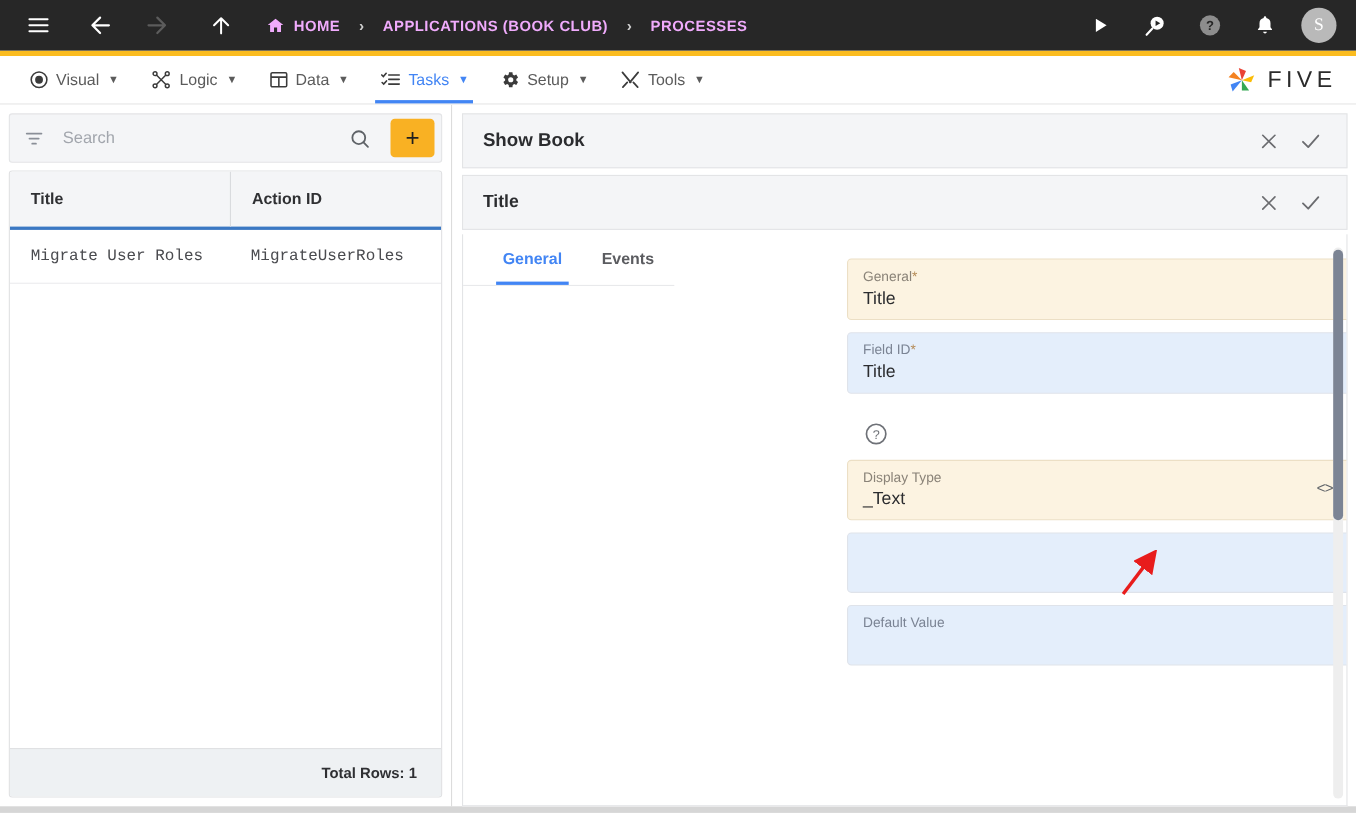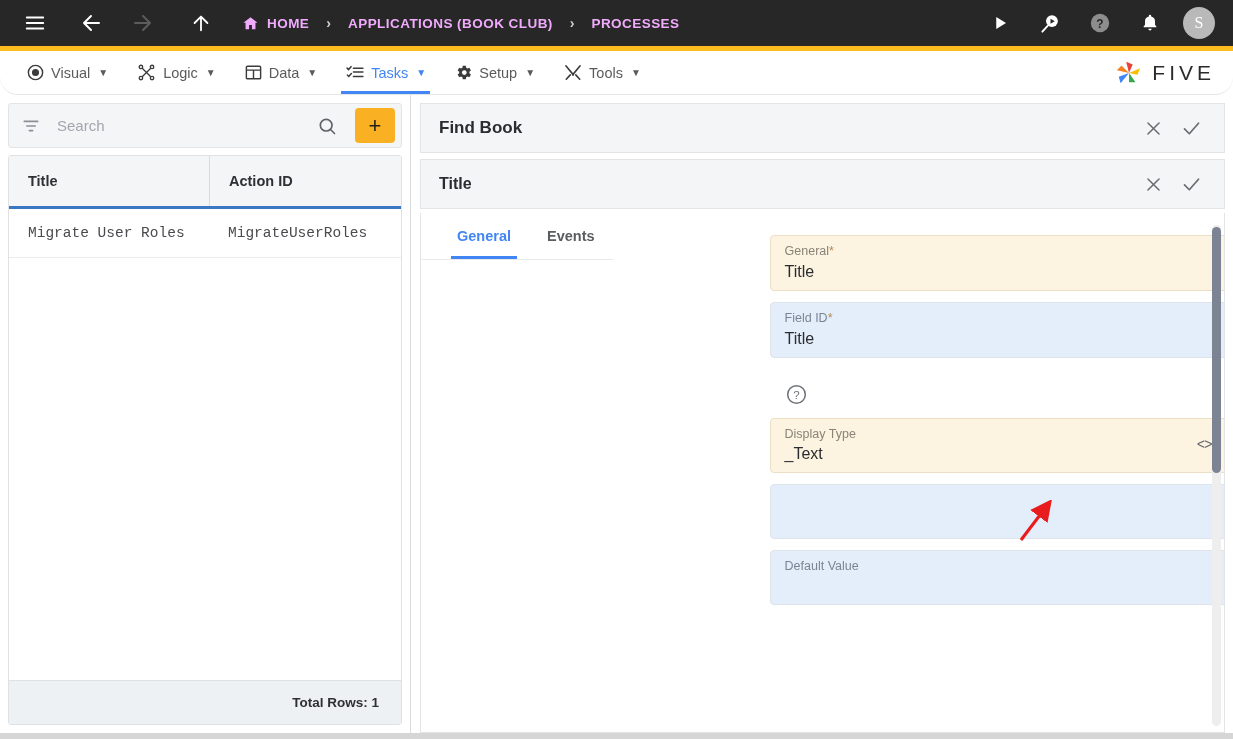--- a/index.html
+++ b/index.html
@@ -37,21 +37,21 @@
   .avatar {
     width: 32px; height: 32px; border-radius: 50%; background: #b9b9b9;
     color: #ffffff; font-size: 16px; display: flex; align-items: center; justify-content: center;
     font-family: "Liberation Serif", serif;
   }
 
   
   .menubar {
     height: 44px; flex: 0 0 44px; background: #ffffff;
     display: flex; align-items: stretch; padding-left: 12px;
-    border-bottom: 1px solid #e6e6e6; position: relative; border-radius: 18px;
+    border-bottom: 1px solid #e6e6e6; position: relative;
   }
   .menu-item {
     display: flex; align-items: center; gap: 8px; padding: 0 14px;
     color: #5b5b5b; font-size: 14.5px; position: relative; cursor: default;
   }
   .menu-item .mlabel { display: flex; align-items: center; gap: 6px; }
   .menu-item.active { color: #4285F4; }
   .menu-item.active::after {
     content: ""; position: absolute; left: 10px; right: 10px; bottom: 0;
     height: 3px; background: #4285F4;
@@ -395,21 +395,21 @@
             <div class="gr-cell c2">MigrateUserRoles</div>
           </div>
         </div>
         <div class="grid-foot">Total Rows: 1</div>
       </div>
     </div>
 
     <div class="right">
 
       <div class="panel-header">
-        <span class="panel-title">Find Book</span>
+        <span class="panel-title">Show Book</span>
         <div class="ph-actions">
           <span class="ph-btn">
             <svg width="19" height="19" viewBox="0 0 24 24" fill="none" stroke="currentColor" stroke-width="1.9" stroke-linecap="round">
               <path d="M5 5l14 14M19 5L5 19"></path>
             </svg>
           </span>
           <span class="ph-btn">
             <svg width="21" height="21" viewBox="0 0 24 24" fill="none" stroke="currentColor" stroke-width="1.9" stroke-linecap="round" stroke-linejoin="round">
               <path d="M4 12.5l5.5 5.5L20 6"></path>
             </svg>

